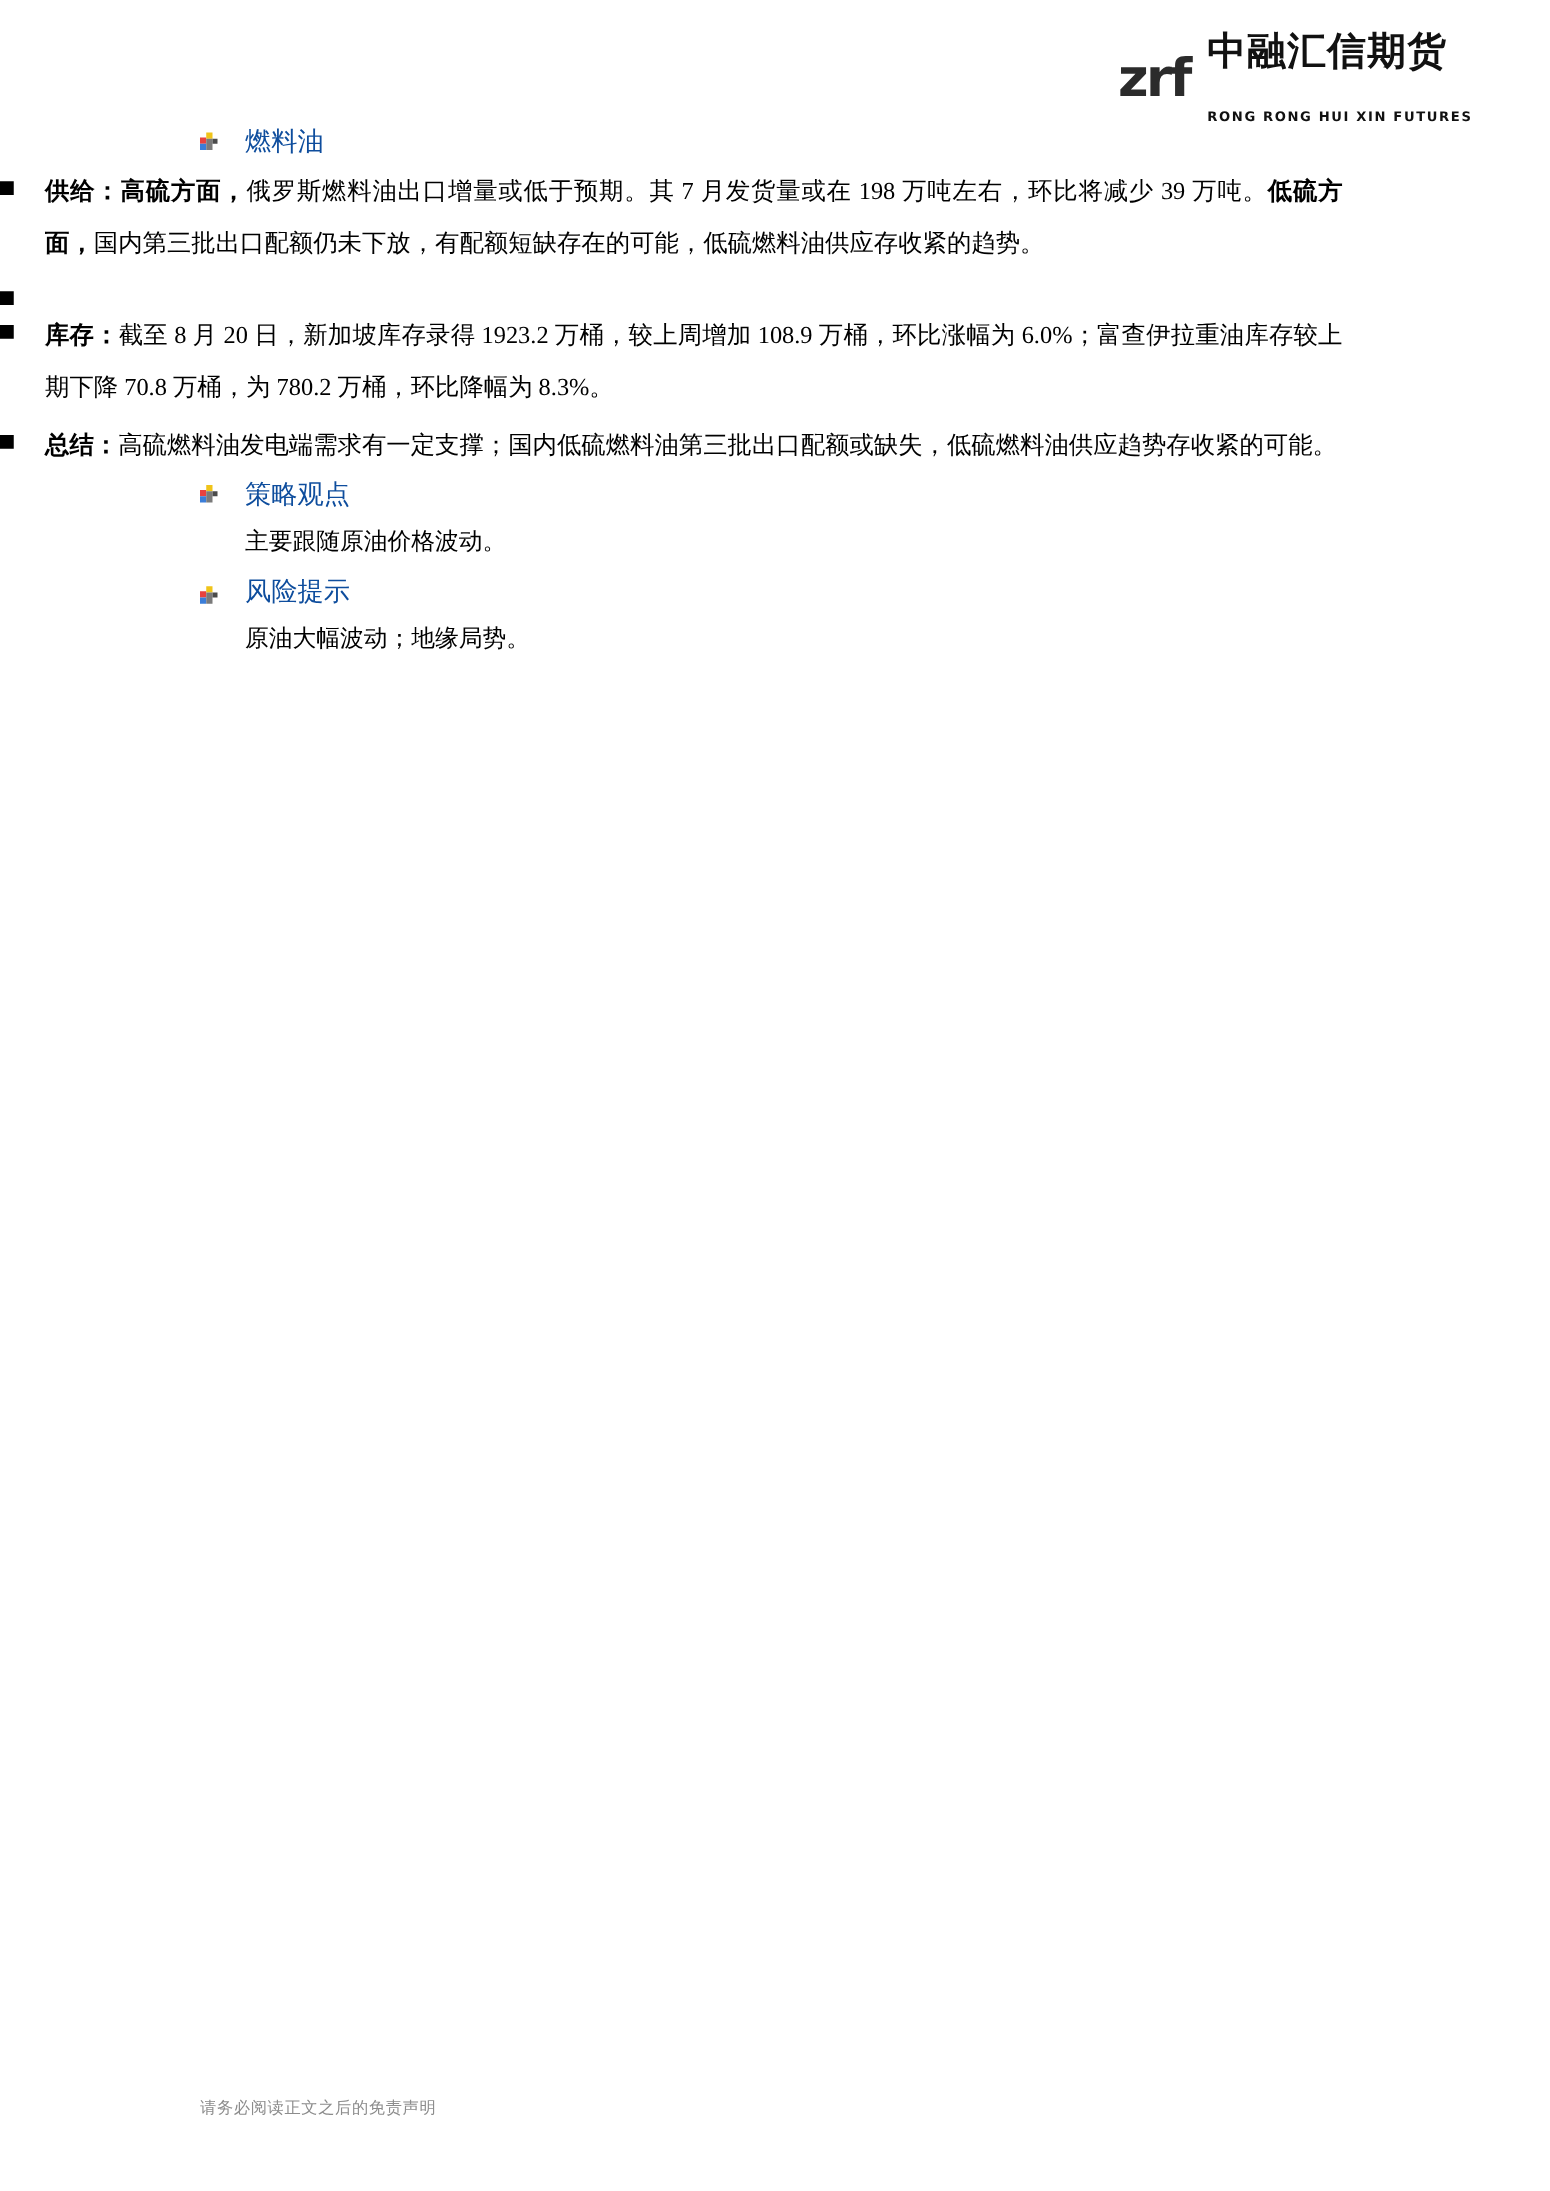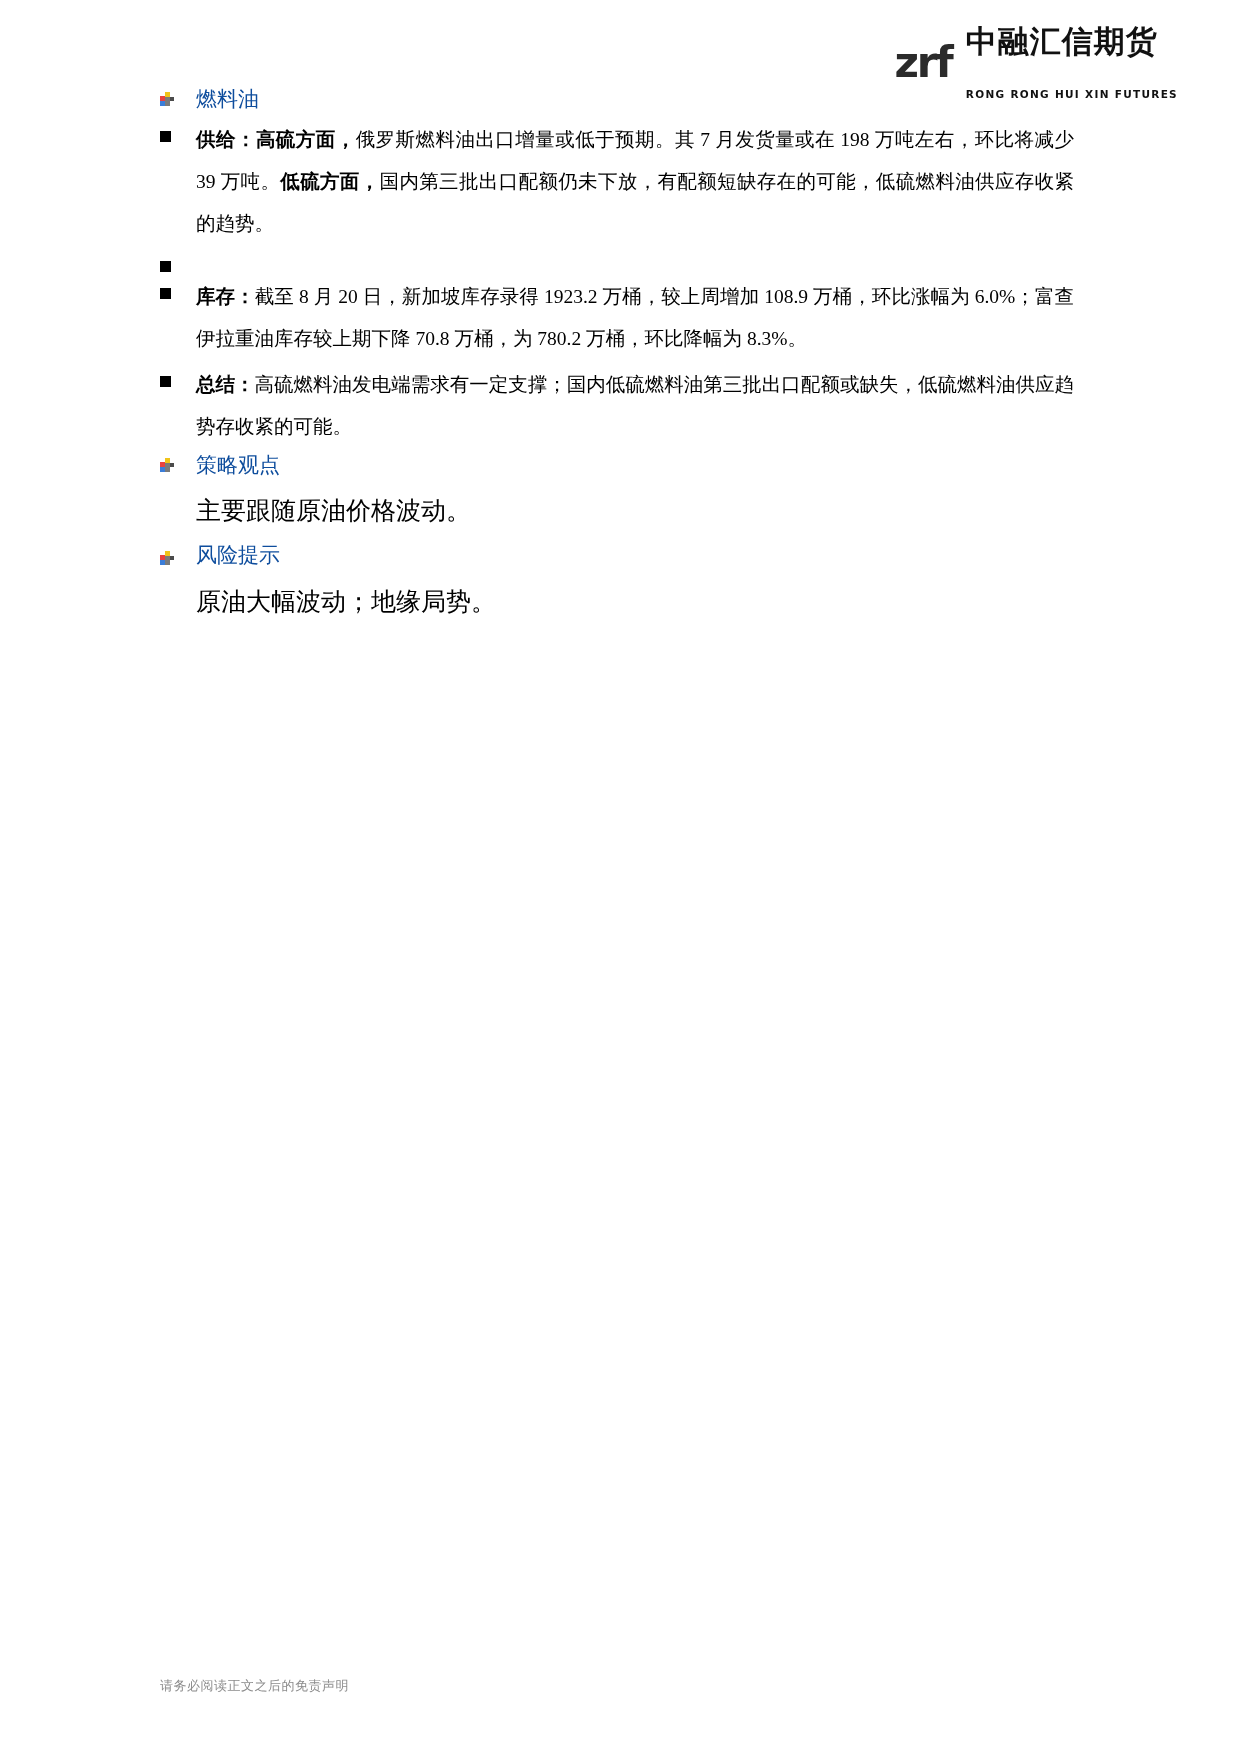--- a/index.html
+++ b/index.html
@@ -65,21 +65,21 @@
     font-size: 10.5px;
     color: #111111;
     letter-spacing: 1.3px;
     margin-top: 4px;
   }
 
   
   .content {
     position: absolute;
     left: 0;
-    top: 86px;
+    top: 100px;
     width: 1132px;
   }
 
   
   .h1-row {
     display: flex;
     align-items: flex-start;
     padding-left: 160px;
     margin-bottom: 6px;
   }
@@ -105,21 +105,20 @@
     font-family: "DejaVu Sans", sans-serif;
     font-size: 21px;
     color: #0e4d9d;
     line-height: 1.3;
   }
 
   
   .b2-row {
     display: flex;
     align-items: flex-start;
-    padding-left: 160px;
     padding-right: 58px;
     margin-bottom: 4px;
   }
   .marker-square {
     width: 11px;
     height: 11px;
     background: #000000;
     flex: 0 0 auto;
     margin-top: 12px;
     margin-right: 25px;
@@ -130,21 +129,21 @@
     text-align: justify;
     text-justify: inter-ideograph;
     flex: 1 1 auto;
   }
   .b2-text b { font-weight: bold; }
 
   
   .p-plain {
     padding-left: 196px;
     padding-right: 58px;
-    font-size: 25px;
+    font-size: 19px;
     line-height: 2.05;
     margin-bottom: 2px;
   }
 
   
   .footer {
     position: absolute;
     left: 160px;
     bottom: 58px;
     font-family: "DejaVu Sans", sans-serif;

